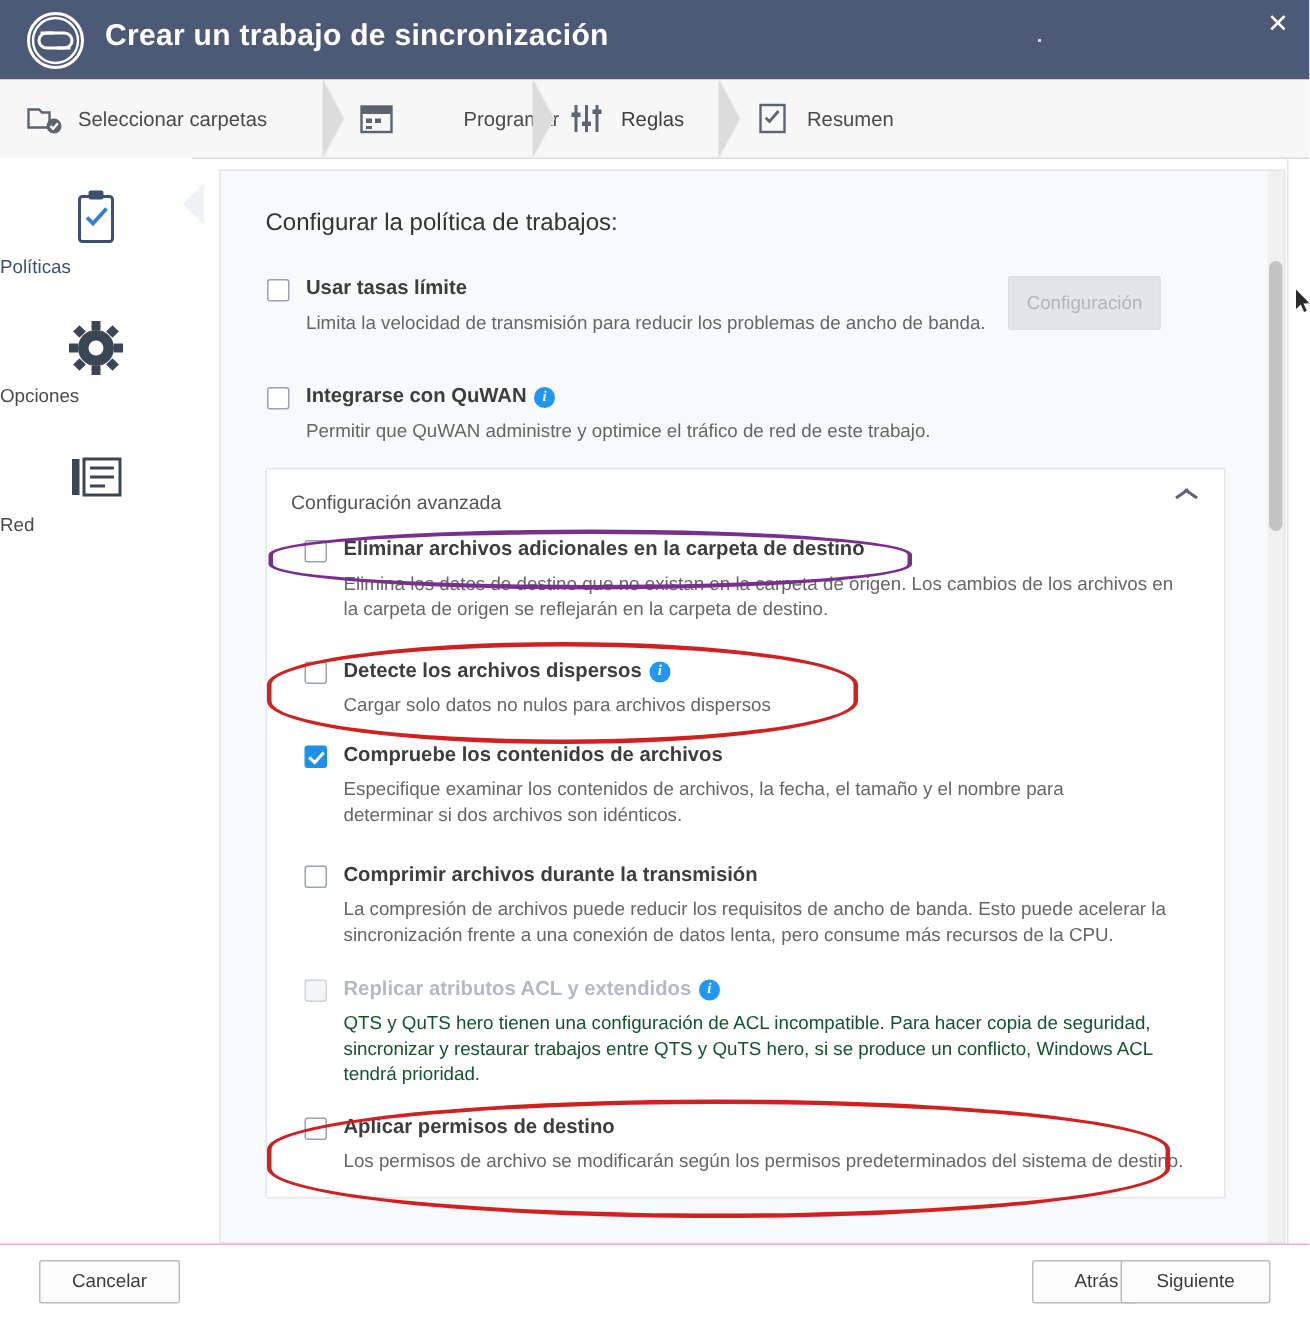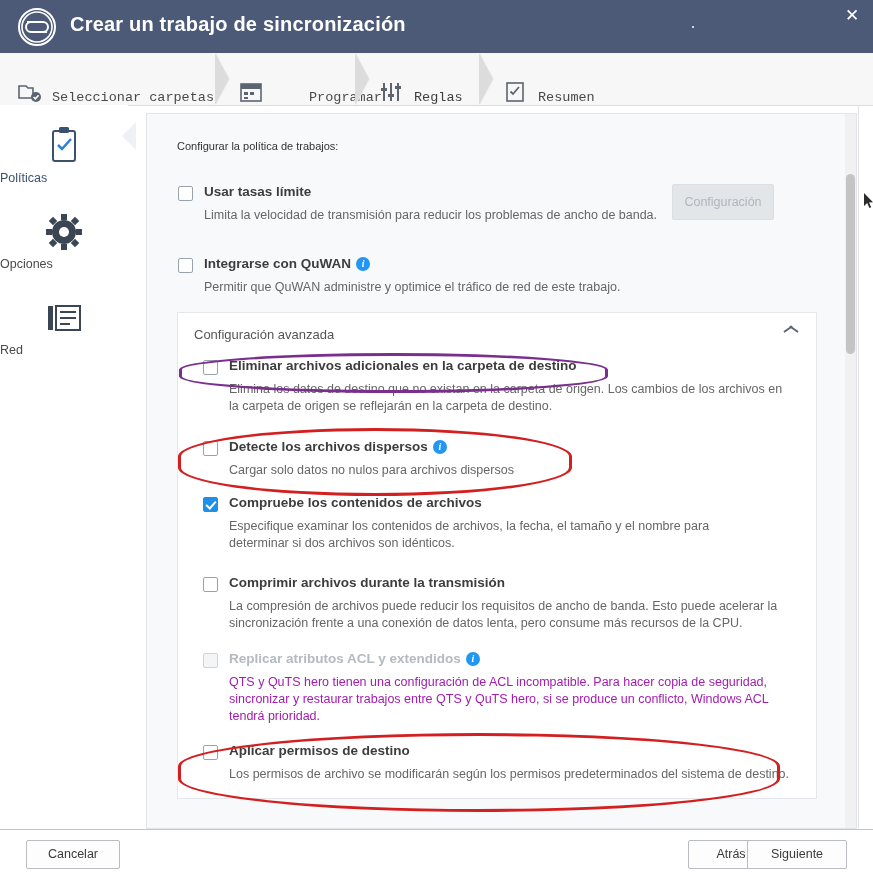--- a/index.html
+++ b/index.html
@@ -75,25 +75,24 @@
     width: 873px;
     height: 52px;
     background: #f7f7f7;
     border-bottom: 1px solid #dcdcdc;
   }
   .step {
     position: absolute;
     top: 0;
     height: 52px;
     display: flex;
-    align-items: flex-end;
+    align-items: center;
     font-size: 13.5px;
     color: #555;
     white-space: nowrap;
-    font-family: Liberation Mono, monospace;
   }
   .step .step-icon {
     width: 26px; height: 26px;
     margin-right: 10px;
     display: inline-block;
     position: relative;
   }
   .step-label { color: #4a4a4a; }
   .step.active .step-label { color: #3f3f3f; }
   .step-sep {
@@ -158,21 +157,21 @@
     width: 711px;
     height: 716px;
     background: #f7f9fb;
     border: 1px solid #e2e6ea;
     box-sizing: border-box;
     overflow: hidden;
   }
   .panel-title {
     position: absolute;
     left: 30px; top: 26px;
-    font-size: 11px;
+    font-size: 16px;
     color: #333;
   }
 
   
   .check-row { position: absolute; }
   .cbx {
     position: absolute;
     width: 15px; height: 15px;
     box-sizing: border-box;
     border: 1px solid #9aa3ad;
@@ -205,21 +204,21 @@
     color: #3d3d3d;
     white-space: nowrap;
   }
   .row-title.dim { color: #b4bac1; }
   .row-desc {
     position: absolute;
     font-size: 12.5px;
     color: #666;
     line-height: 17px;
   }
-  .row-desc.dim { color: #a21caf; }
+  .row-desc.dim { color: #14532d; }
 
   .info-i {
     display: inline-block;
     width: 14px; height: 14px;
     border-radius: 50%;
     background: #2196f3;
     color: #ffffff;
     font-size: 10px;
     line-height: 14px;
     text-align: center;

